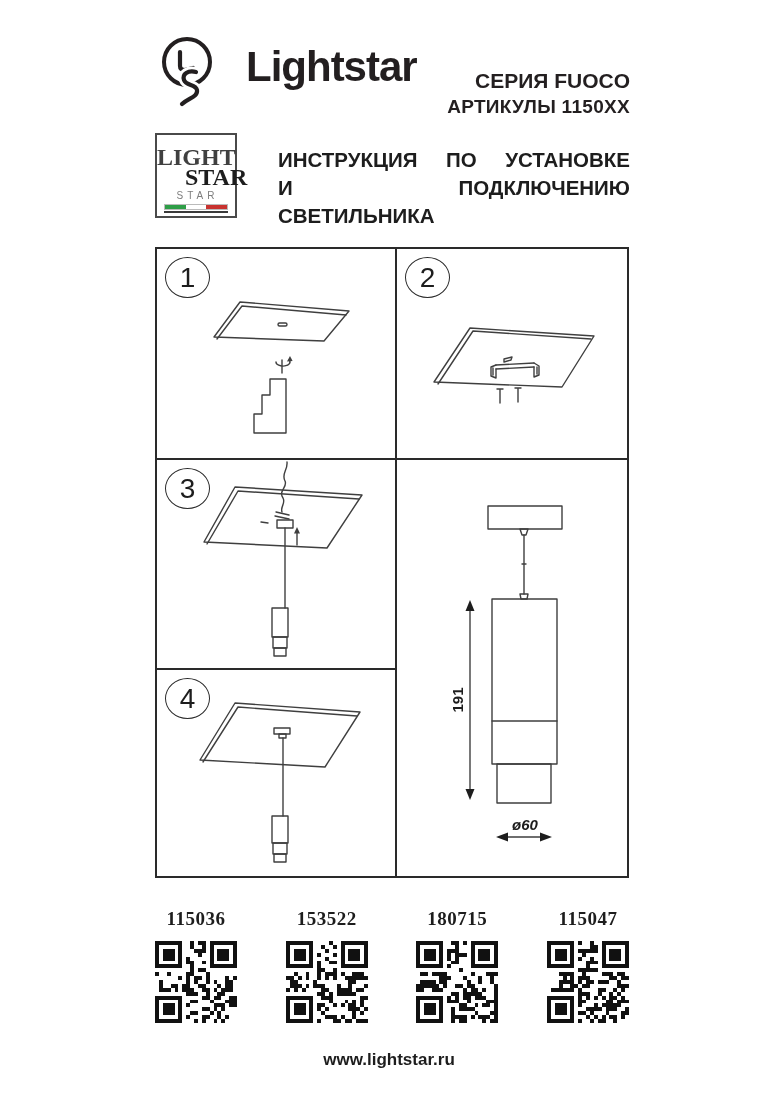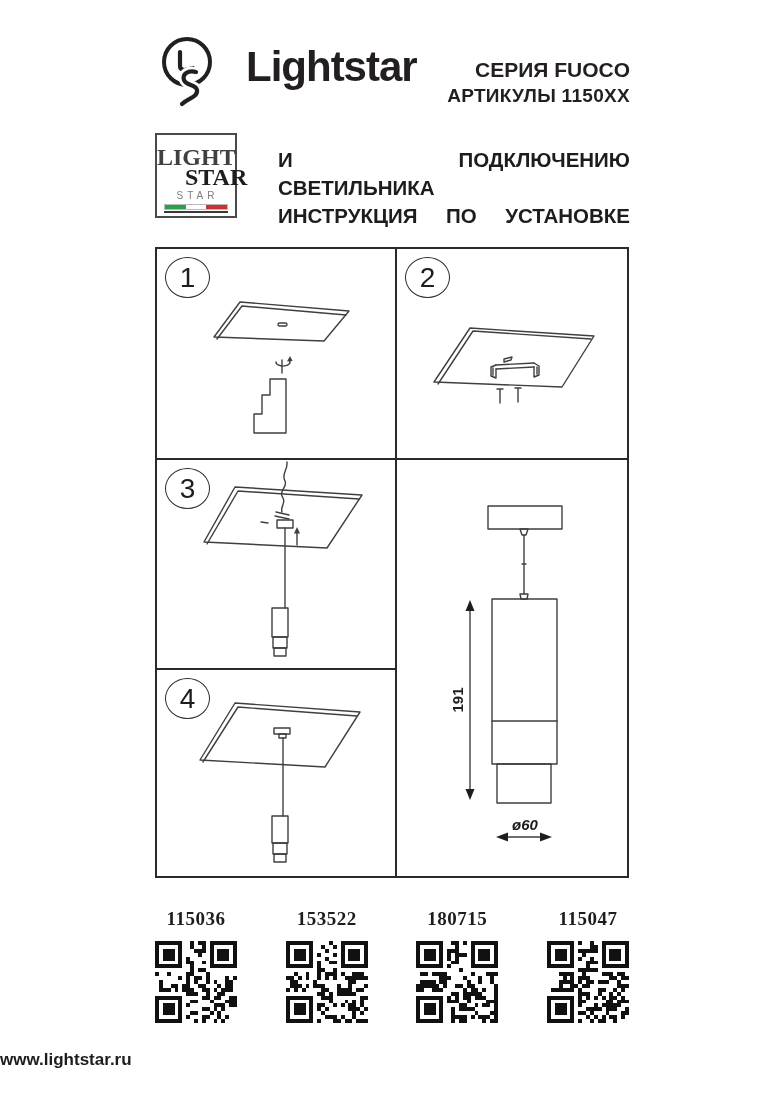--- a/index.html
+++ b/index.html
@@ -5,21 +5,21 @@
   html,body{margin:0;padding:0;background:#ffffff;}
   .page{
     position:relative;width:778px;height:1100px;background:#ffffff;
     font-family:"Liberation Sans",sans-serif;color:#231f20;overflow:hidden;
   }
   
   .logo-wrap{position:absolute;left:158px;top:32px;display:flex;align-items:flex-start;}
   .bulb-svg{width:62px;height:84px;}
   .brand{font-size:42px;font-weight:700;letter-spacing:-1px;line-height:42px;margin-left:26px;margin-top:14px;color:#231f20;}
   .series{position:absolute;right:148px;top:56px;text-align:right;font-weight:700;}
-  .series .l1{font-size:21px;line-height:27px;}
+  .series .l1{font-size:21px;line-height:27px;margin-top:11px;}
   .series .l2{font-size:19px;line-height:25px;letter-spacing:.3px;}
   
   .badge{position:absolute;left:155px;top:133px;width:82px;height:85px;border:2px solid #4a4a4a;
          box-sizing:border-box;background:#fff;text-align:center;}
   .badge .b1{font-family:"Liberation Serif",serif;font-weight:700;font-size:24px;line-height:19px;margin-top:13px;letter-spacing:0;color:#404040;}
   .badge .b2{font-family:"Liberation Serif",serif;font-weight:700;font-size:24px;line-height:20px;color:#1d1d1d;padding-left:28px;}
   .badge .b3{font-size:10px;letter-spacing:4px;color:#7d7d7d;margin-top:3px;margin-left:3px;}
   .flag{width:64px;height:6px;margin:3px auto 0 auto;display:flex;border:1px solid #bbb;box-sizing:border-box;}
   .flag div{flex:1;height:100%;}
   .flag-underline{width:64px;height:2px;background:#3a3a3a;margin:1px auto 0 auto;}
@@ -43,21 +43,21 @@
     display:flex;align-items:center;justify-content:center;font-size:28px;color:#1d1d1d;box-sizing:border-box;background:#fff;
   }
   .dim-text{font-family:"Liberation Sans",sans-serif;font-weight:700;font-size:15px;fill:#1d1d1d;}
   .dim-text-i{font-style:italic;}
   
   .articles{position:absolute;left:153px;top:908px;width:478px;display:flex;justify-content:space-between;font-family:Liberation Serif, serif;}
   .article-col{width:86px;text-align:center;}
   .article-code{font-size:19px;font-weight:700;letter-spacing:.5px;line-height:22px;color:#1d1d1d;}
   .qr{width:82px;height:82px;margin:11px auto 0 auto;}
   
-  .footer{position:absolute;left:0;top:1050px;width:778px;font-size:17px;font-weight:700;color:#1d1d1d;}
+  .footer{position:absolute;left:0;top:1050px;width:778px;text-align:center;font-size:17px;font-weight:700;color:#1d1d1d;}
   .diagram-stroke{stroke:#3f3f3f;fill:none;stroke-width:1.4;stroke-linejoin:round;stroke-linecap:round;}
 </style>
 </head>
 <body>
 
 <div class="page">
 
   <div class="logo-wrap">
     <svg class="bulb-svg" viewBox="0 0 62 84">
       <circle cx="29" cy="30" r="23" fill="none" stroke="#231f20" stroke-width="4"></circle>
@@ -79,22 +79,22 @@
     <div class="b3">STAR</div>
     <div class="flag">
       <div style="background: rgb(46, 158, 71);"></div>
       <div style="background: rgb(255, 255, 255);"></div>
       <div style="background: rgb(200, 50, 47);"></div>
     </div>
     <div class="flag-underline"></div>
   </div>
 
   <div class="doc-title">
+    <div>ИНСТРУКЦИЯ ПО УСТАНОВКЕ</div>
     <div>И ПОДКЛЮЧЕНИЮ СВЕТИЛЬНИКА</div>
-    <div>ИНСТРУКЦИЯ ПО УСТАНОВКЕ</div>
   </div>
 
   <div class="grid">
     <div class="v-div"></div>
     <div class="h-div1"></div>
     <div class="h-div2"></div>
 
     <div class="panel p1">
       <svg width="238" height="209" viewBox="0 0 238 209">
         <g class="diagram-stroke">

